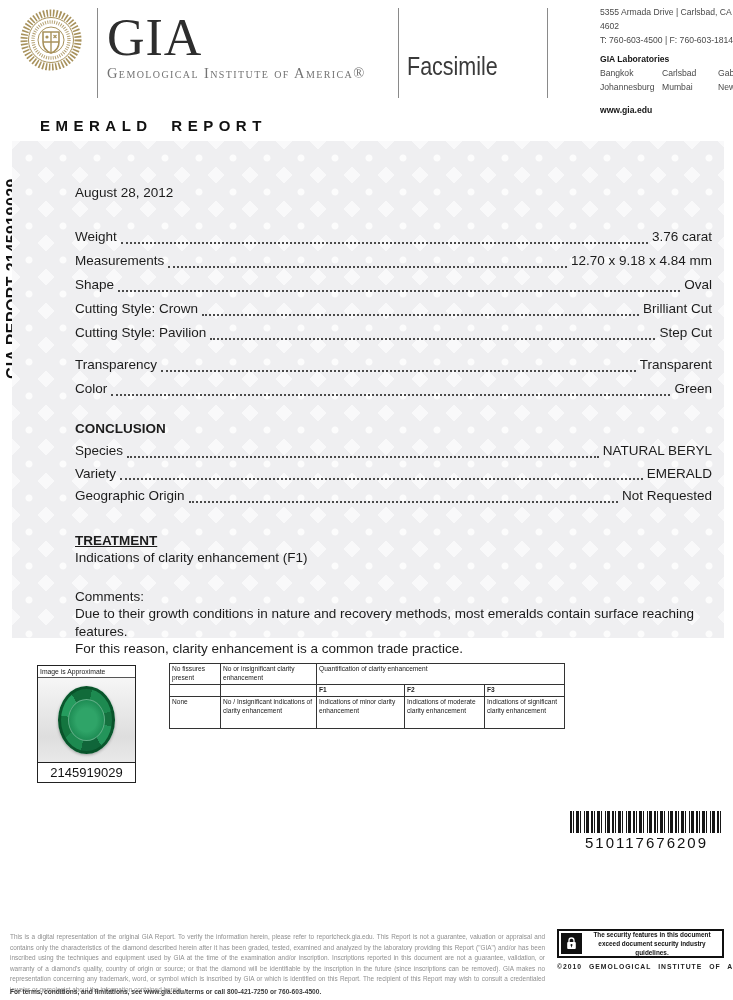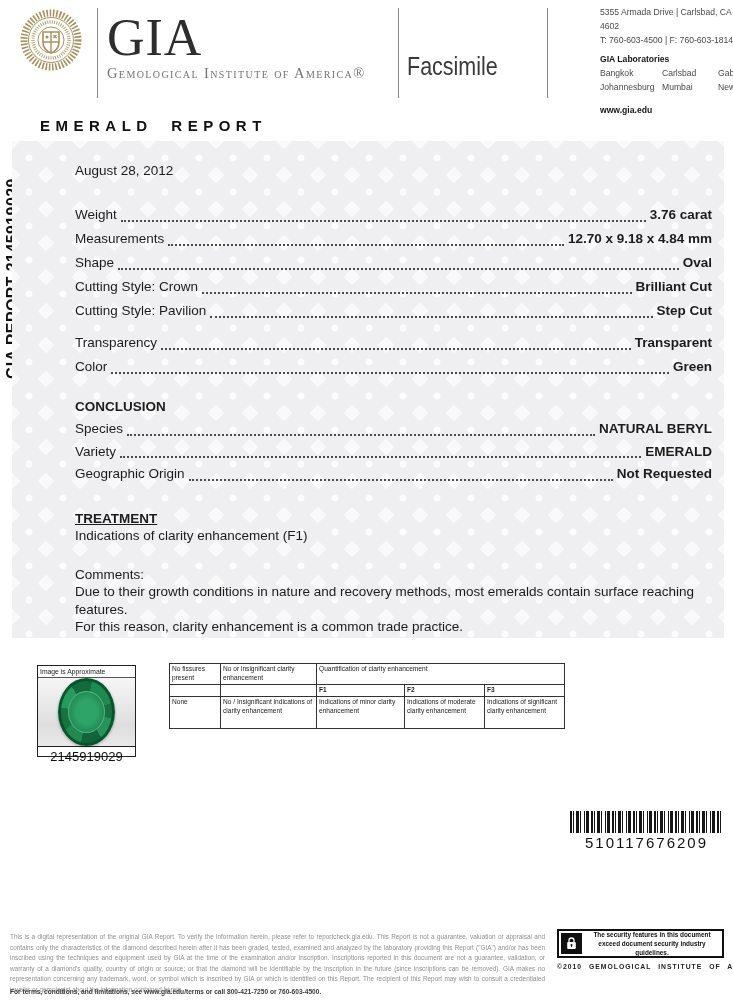--- a/index.html
+++ b/index.html
@@ -28,33 +28,33 @@
   .panel{
     position:absolute;left:12px;top:141px;width:712px;height:497px;
     background-color:#efeff1;
     background-image:
       linear-gradient(45deg, rgba(255,255,255,.65) 12%, rgba(255,255,255,0) 13% 87%, rgba(255,255,255,.65) 88%),
       linear-gradient(135deg, rgba(255,255,255,.65) 12%, rgba(255,255,255,0) 13% 87%, rgba(255,255,255,.65) 88%),
       radial-gradient(circle, rgba(255,255,255,.8) 0 3px, rgba(255,255,255,0) 4px);
     background-size:34px 34px;
     box-sizing:border-box;padding:22px 12px 0 63px;
   }
-  .date-line{font-size:13.5px;margin-bottom:25px;}
+  .date-line{font-size:13.5px;margin-bottom:25px;margin-top:22px;}
   .cert-row{display:flex;align-items:flex-end;font-size:13.5px;line-height:24px;}
   .cert-row .lbl{white-space:nowrap;}
   .cert-row .dots{flex:1;border-bottom:2px dotted #4a4a4a;margin:0 4px 5px;}
-  .cert-row .val{white-space:nowrap;font-weight:bold;}
+  .cert-row .val{white-space:nowrap;font-weight:normal;}
   .gap-sm{margin-top:8px;}
   .sec-head{font-size:13.5px;font-weight:bold;margin:20px 0 4px;}
   .c-row{line-height:22.5px;}
   .treat-head{margin-top:24px;margin-bottom:0;line-height:17px;text-decoration:underline;}
   .treat-line{font-size:13.5px;line-height:17px;}
   .comments{margin-top:22px;font-size:13.5px;line-height:17.5px;}
   
-  .photo-box{position:absolute;left:37px;top:665px;width:99px;height:92px;border:1px solid #222;
+  .photo-box{position:absolute;left:37px;top:665px;width:99px;height:118px;border:1px solid #222;
     box-sizing:border-box;background:#fff;display:flex;flex-direction:column;}
   .photo-caption{font-size:6.8px;line-height:11px;height:11px;padding-left:2px;border-bottom:1px solid #555;color:#222;}
   .photo-area{flex:1;background:linear-gradient(180deg,#f6f6f6,#dedede 70%,#e9e9e9);display:flex;align-items:center;justify-content:center;}
   .gem{width:57px;height:68px;border-radius:50%;position:relative;
     background:
       radial-gradient(closest-side, rgba(255,255,255,.22) 0 30%, rgba(255,255,255,0) 62%),
       conic-gradient(from 30deg,#1d8a50 0 40deg,#15713f 40deg 75deg,#23945a 75deg 120deg,#10663a 120deg 160deg,#1d8a50 160deg 200deg,#14753f 200deg 250deg,#259c5e 250deg 300deg,#116b3a 300deg 340deg,#1d8a50 340deg);
     box-shadow:inset 0 0 0 3px rgba(8,80,40,.9), 0 1px 3px rgba(0,0,0,.3);}
   .gem::after{content:"";position:absolute;top:13px;bottom:13px;left:10px;right:10px;border-radius:50%;
     background:radial-gradient(closest-side,#2fa468 0 55%,#1c8a52 100%);

